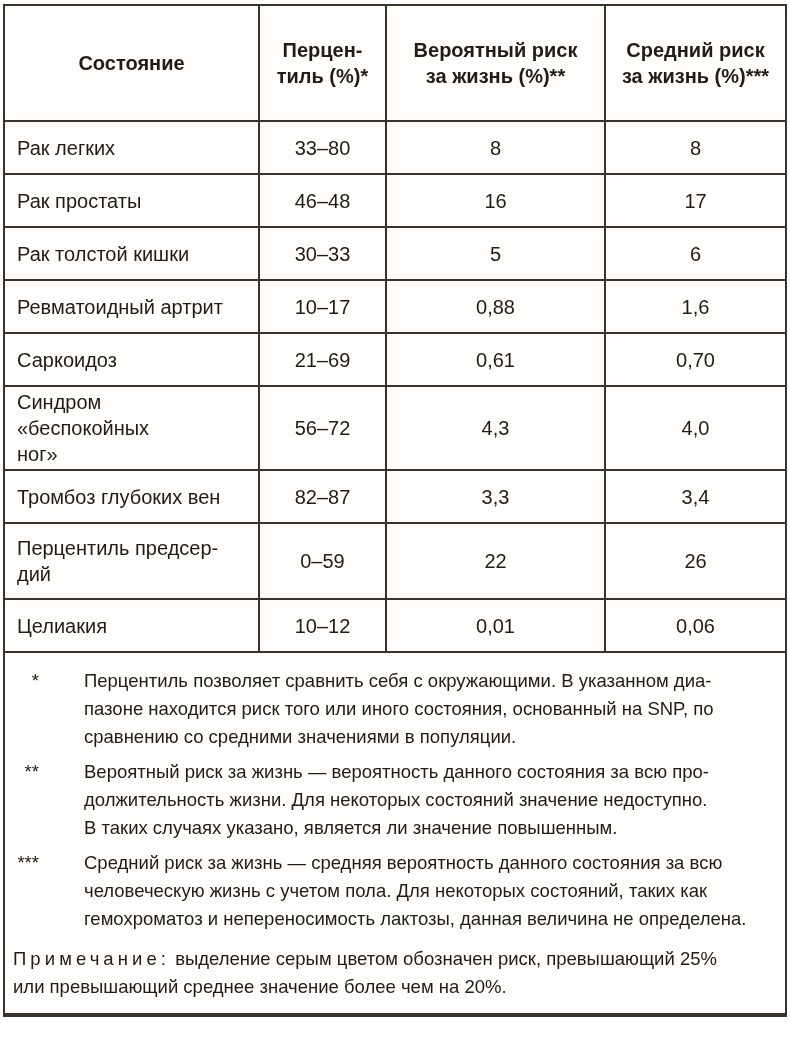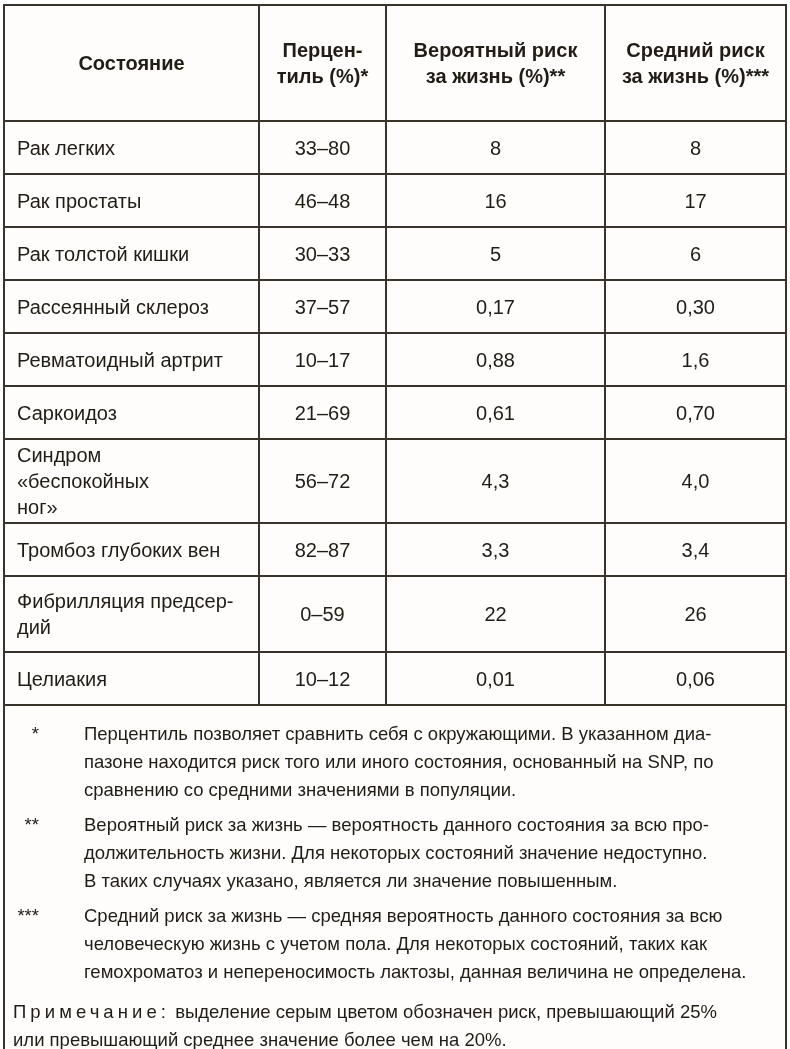--- a/index.html
+++ b/index.html
@@ -120,26 +120,20 @@
         <td class="num">16</td>
         <td class="num">17</td>
       </tr>
       <tr>
         <td class="cond">Рак толстой кишки</td>
         <td class="num">30–33</td>
         <td class="num">5</td>
         <td class="num">6</td>
       </tr>
       <tr>
-        <td class="cond">Рассеянный склероз</td>
-        <td class="num">37–57</td>
-        <td class="num">0,17</td>
-        <td class="num">0,30</td>
-      </tr>
-      <tr>
         <td class="cond">Ревматоидный артрит</td>
         <td class="num">10–17</td>
         <td class="num">0,88</td>
         <td class="num">1,6</td>
       </tr>
       <tr>
         <td class="cond">Саркоидоз</td>
         <td class="num">21–69</td>
         <td class="num">0,61</td>
         <td class="num">0,70</td>
@@ -151,21 +145,21 @@
         <td class="num">4,3</td>
         <td class="num">4,0</td>
       </tr>
       <tr>
         <td class="cond">Тромбоз глубоких вен</td>
         <td class="num">82–87</td>
         <td class="num">3,3</td>
         <td class="num">3,4</td>
       </tr>
       <tr class="tall">
-        <td class="cond">Фибрилляция предсер-
+        <td class="cond">Перцентиль предсер-
 дий</td>
         <td class="num">0–59</td>
         <td class="num">22</td>
         <td class="num">26</td>
       </tr>
       <tr>
         <td class="cond">Целиакия</td>
         <td class="num">10–12</td>
         <td class="num">0,01</td>
         <td class="num">0,06</td>

